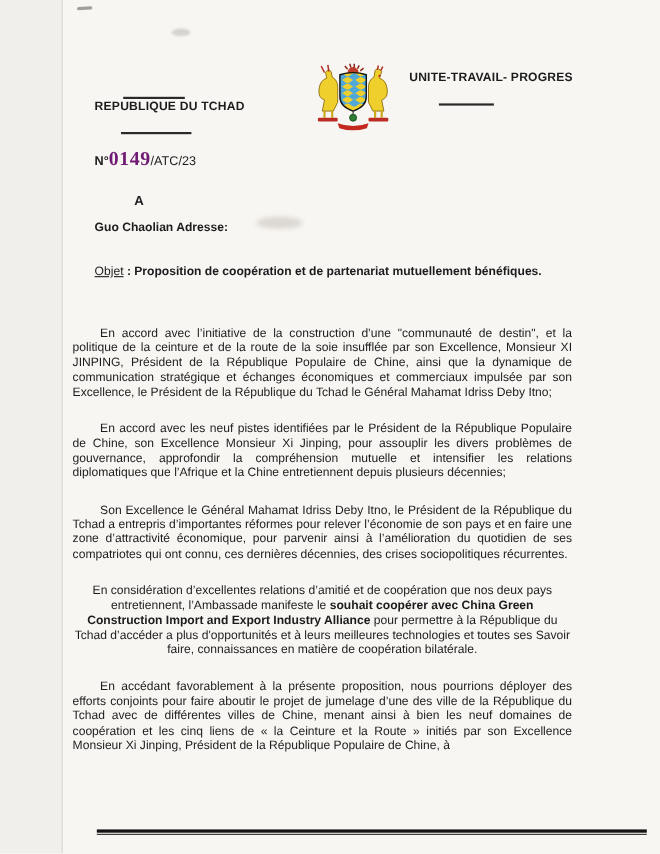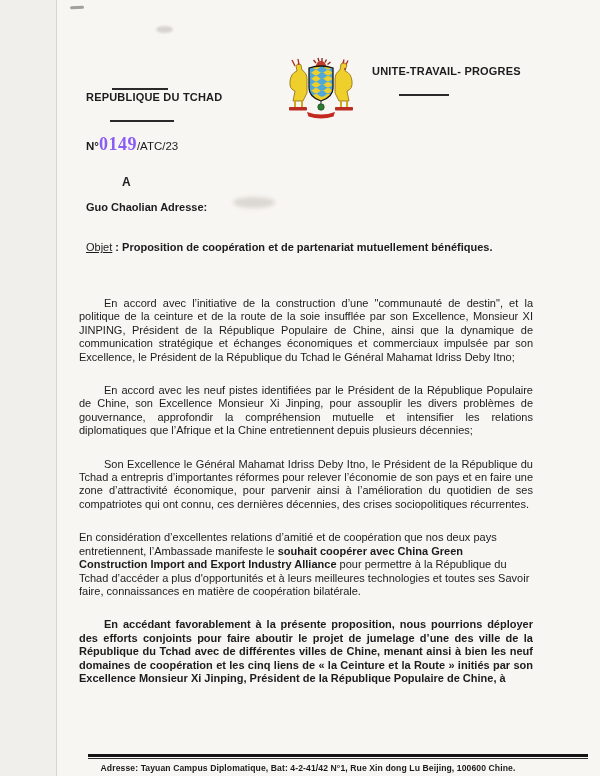--- a/index.html
+++ b/index.html
@@ -38,24 +38,24 @@
   .rcpt-name{position:absolute;left:86px;top:201px;font-size:11px;font-weight:700;}
   .rcpt-org{position:absolute;left:86px;top:215px;font-size:11px;font-weight:700;}
 
   
   .subject{position:absolute;left:86px;top:240px;width:430px;font-size:11px;line-height:14px;}
   .subject .objet{font-weight:400;text-decoration:underline;}
   .subject .sep{font-weight:700;}
   .subject .subj-text{font-weight:700;}
 
   
-  .body-block{position:absolute;left:79px;top:297px;width:454px;font-size:11px;line-height:13.4px;}
+  .body-block{position:absolute;left:66px;top:297px;width:454px;font-size:11px;line-height:13.4px;}
   .body-block p{margin:0 0 20px 0;text-align:justify;text-indent:25px;}
-  .body-block p.no-indent{text-indent:0;text-align:left;}
-  .body-block p:last-child{margin-bottom:0;font-weight:bold;}
+  .body-block p.no-indent{text-indent:0;text-align:center;}
+  .body-block p:last-child{margin-bottom:0;}
   .b{font-weight:700;}
 
   
   .foot-rule-thick{position:absolute;left:88px;top:754px;width:500px;height:3px;background:#141414;}
   .foot-rule-thin{position:absolute;left:88px;top:758px;width:500px;height:1px;background:#2b2b2b;}
   .foot-address{position:absolute;left:88px;top:763px;width:440px;text-align:center;font-size:8.6px;font-weight:700;color:#1b1b1b;letter-spacing:.1px;}
 </style>
 </head>
 <body>
 
@@ -107,36 +107,35 @@
       <circle cx="38" cy="50" r="3.2" fill="#2f7d33" stroke="#1b4d1e" stroke-width="0.8"></circle>
       <path d="M24,55 q14,5 28,0 l-1.5,4.5 q-12.5,4 -25,0 Z" fill="#c3291f"></path>
     </svg>
   </div>
 
   <div class="motto">UNITE-TRAVAIL- PROGRES</div>
   <div class="rule rule-motto"></div>
 
   <div class="ref-line">
     <span class="ref-prefix">N°</span>
-    <span class="ref-number" style="color:#8b5cf6;">0149</span>
+    <span class="ref-number" style="color:#701a75;">0149</span>
     <span class="ref-suffix">/ATC/23</span>
   </div>
 
   <div class="to-letter">A</div>
   <div class="rcpt-name">Guo Chaolian Adresse:</div>
 
   <div class="subject">
     <span class="objet">Objet</span><span class="sep"> : </span><span class="subj-text">Proposition de coopération et de partenariat mutuellement bénéfiques.</span>
   </div>
 
   <div class="body-block">
     <p>En accord avec l’initiative de la construction d’une "communauté de destin", et la politique de la ceinture et de la route de la soie insufflée par son Excellence, Monsieur XI JINPING, Président de la République Populaire de Chine, ainsi que la dynamique de communication stratégique et échanges économiques et commerciaux impulsée par son Excellence, le Président de la République du Tchad le Général Mahamat Idriss Deby Itno;</p>
     <p>En accord avec les neuf pistes identifiées par le Président de la République Populaire de Chine, son Excellence Monsieur Xi Jinping, pour assouplir les divers problèmes de gouvernance, approfondir la compréhension mutuelle et intensifier les relations diplomatiques que l’Afrique et la Chine entretiennent depuis plusieurs décennies;</p>
     <p>Son Excellence le Général Mahamat Idriss Deby Itno, le Président de la République du Tchad a entrepris d’importantes réformes pour relever l’économie de son pays et en faire une zone d’attractivité économique, pour parvenir ainsi à l’amélioration du quotidien de ses compatriotes qui ont connu, ces dernières décennies, des crises sociopolitiques récurrentes.</p>
     <p class="no-indent"><span>En considération d’excellentes relations d’amitié et de coopération que nos deux pays entretiennent, l’Ambassade manifeste le </span><span class="b">souhait coopérer avec  China Green Construction Import and Export Industry Alliance</span><span> pour permettre à la République du Tchad d’accéder a plus d'opportunités et à leurs meilleures technologies et toutes ses Savoir faire, connaissances en matière de coopération bilatérale.</span></p>
     <p>En accédant favorablement à la présente proposition, nous pourrions déployer des efforts conjoints pour faire aboutir le projet de jumelage d’une des ville de la République du Tchad avec de différentes villes de Chine, menant ainsi à bien les neuf domaines de coopération et les cinq liens de « la Ceinture et la Route » initiés par son Excellence Monsieur Xi Jinping, Président de la République Populaire de Chine, à</p>
   </div>
 
   <div class="foot-rule-thick"></div>
   <div class="foot-rule-thin"></div>
-  <div class="foot-address">Adresse: Tayuan Campus Diplomatique, Bat: 4-2-41/42 N°1, Rue Xin dong Lu Beijing, 100600 Chine.</div>
 
 </div>
 
 </body></html>

